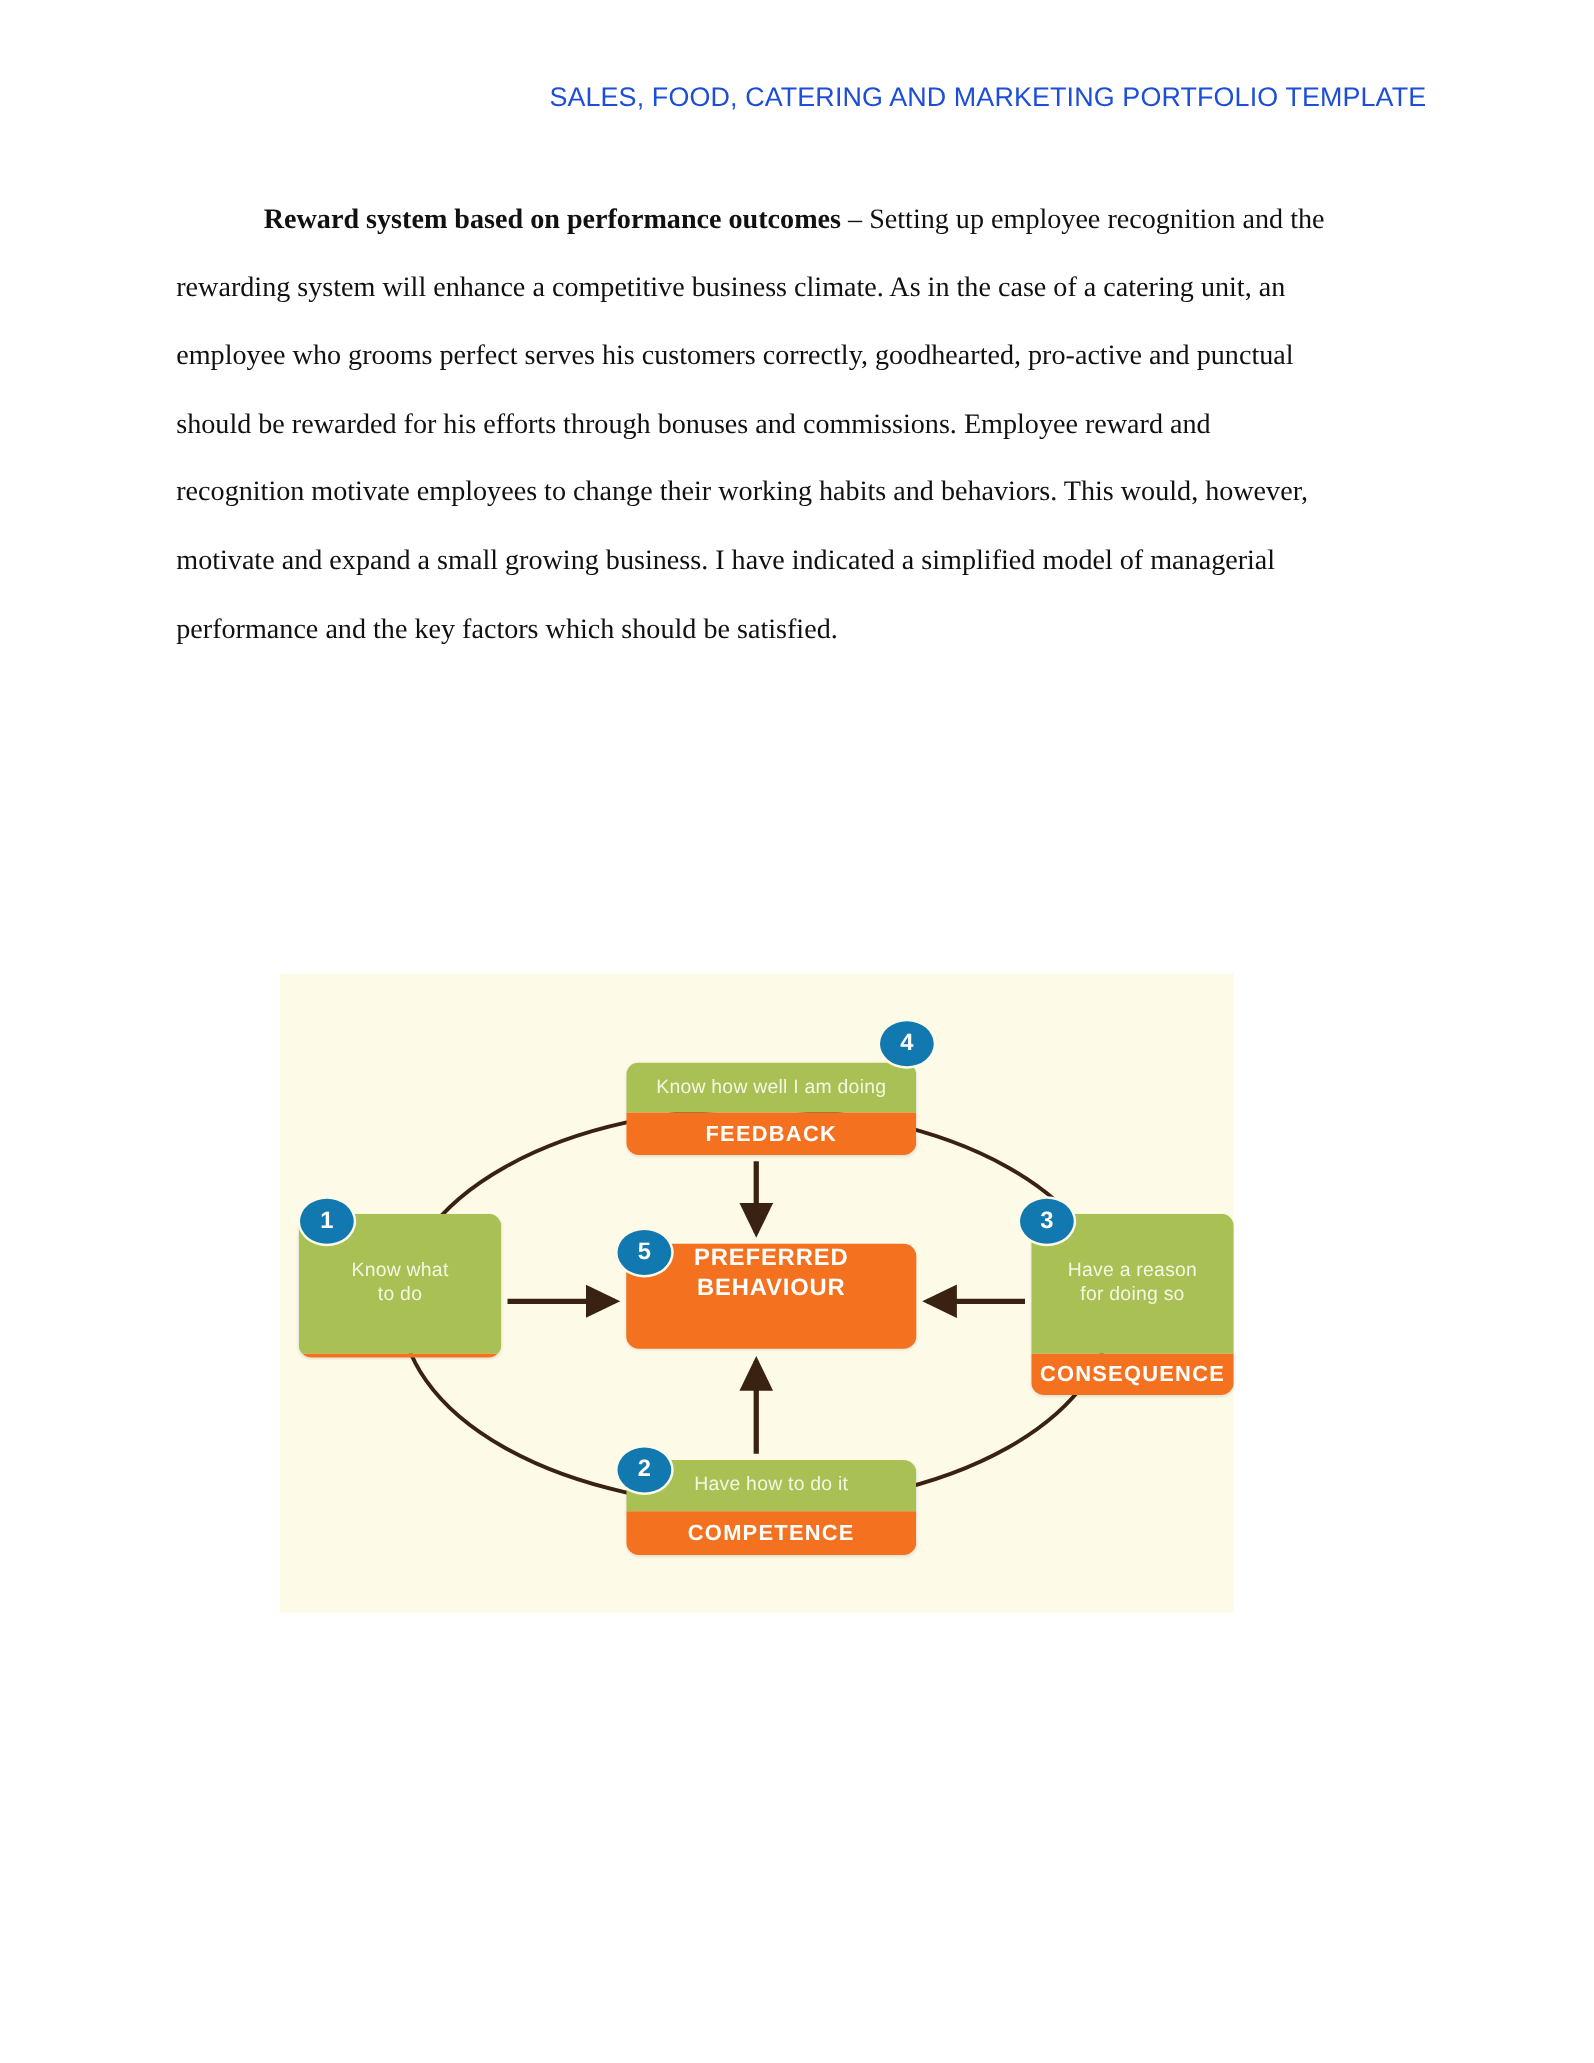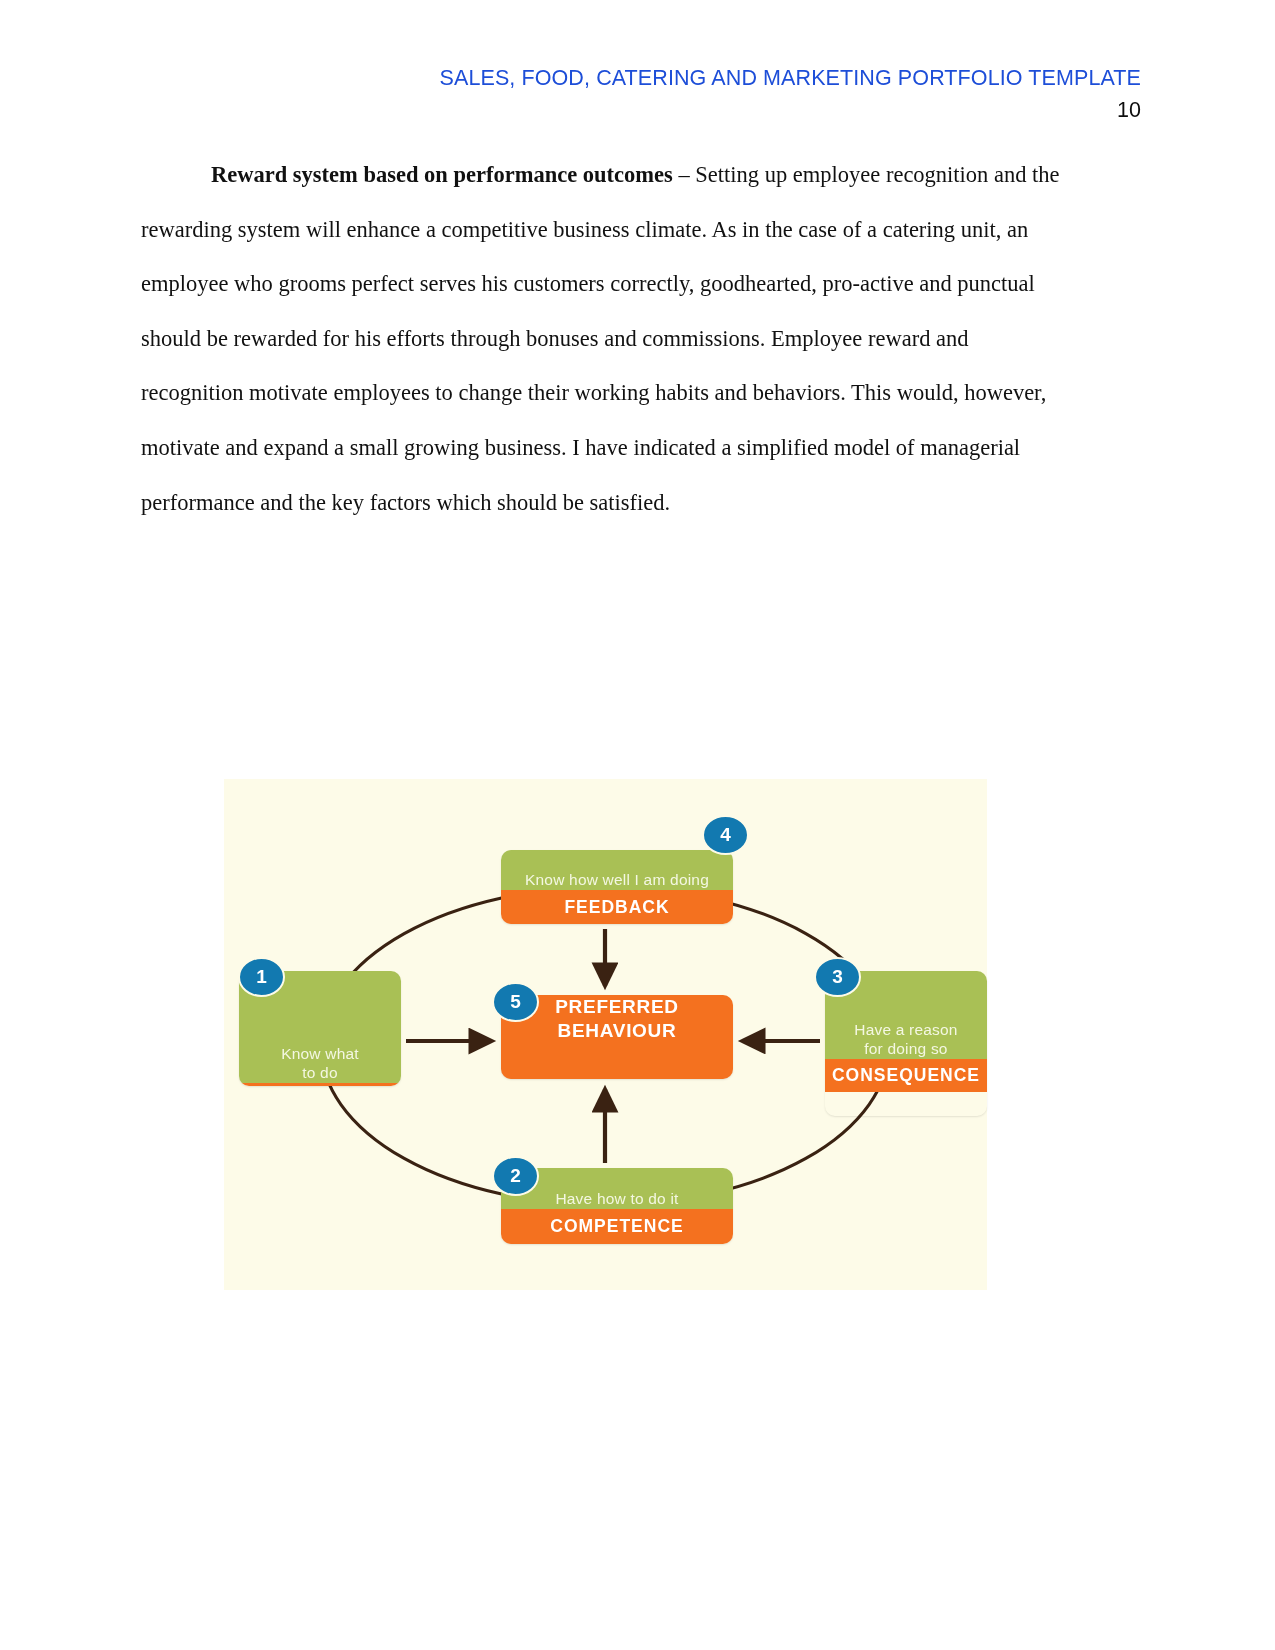--- a/index.html
+++ b/index.html
@@ -79,21 +79,21 @@
   .node {
     position: absolute;
     border-radius: 10px;
     overflow: hidden;
     box-shadow: 0 1px 2px rgba(0,0,0,0.10);
   }
   .node-green {
     background: #a9c055;
     width: 100%;
     display: flex;
-    align-items: flex-end;
+    align-items: center;
     justify-content: center;
     text-align: center;
   }
   .node-green span {
     font-family: "Liberation Sans", sans-serif;
     font-size: 15.5px;
     color: #f4f7e2;
     line-height: 1.22;
     letter-spacing: 0.2px;
     white-space: pre-line;
@@ -116,21 +116,21 @@
   
   #node-feedback   { left: 277px; top: 71px;  width: 232px; height: 74px; }
   #node-feedback   .node-green  { height: 40px; }
   #node-feedback   .node-orange { height: 34px; }
 
   #node-focus      { left: 15px;  top: 192px; width: 162px; height: 115px; }
   #node-focus      .node-green  { height: 112px; }
   #node-focus      .node-orange { height: 33px; }
 
   #node-consequence{ left: 601px; top: 192px; width: 162px; height: 145px; }
-  #node-consequence .node-green  { height: 88px; }
+  #node-consequence .node-green  { height: 112px; }
   #node-consequence .node-orange { height: 33px; }
 
   #node-competence { left: 277px; top: 389px; width: 232px; height: 76px; }
   #node-competence .node-green  { height: 41px; }
   #node-competence .node-orange { height: 35px; }
 
   #node-preferred {
     left: 277px; top: 216px; width: 232px; height: 84px;
     background: #f4711f;
     display: flex; align-items: flex-start; justify-content: center;
@@ -164,21 +164,20 @@
   #badge-1 { left: 14px;  top: 178px; }
   #badge-5 { left: 268px; top: 203px; }
   #badge-3 { left: 590px; top: 178px; }
   #badge-2 { left: 268px; top: 377px; }
 </style>
 </head>
 <body>
 
 <div class="page-header">
   <div class="header-title">SALES, FOOD, CATERING AND MARKETING PORTFOLIO TEMPLATE</div>
-  <div class="header-pagenum">10</div>
 </div>
 
 <div class="doc-body">
   <p class="para"><span class="indent"></span><b>Reward system based on performance outcomes</b><span> – Setting up employee recognition and the rewarding system will enhance a competitive business climate. As in the case of a catering unit, an employee who grooms perfect serves his customers correctly, goodhearted, pro-active and punctual should be rewarded for his efforts through bonuses and commissions. Employee reward and recognition motivate employees to change their working habits and behaviors. This would, however, motivate and expand a small growing business. I have indicated a simplified model of managerial performance and the key factors which should be satisfied.</span></p>
 </div>
 
 <div class="diagram-figure">
   <div class="diagram-canvas">
 
     <svg class="ellipse-svg" viewBox="0 0 763 511">

